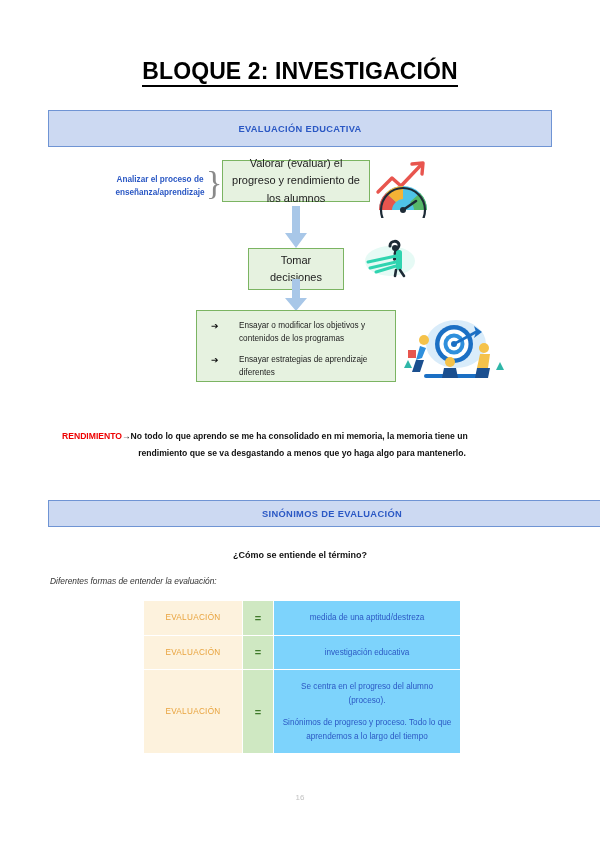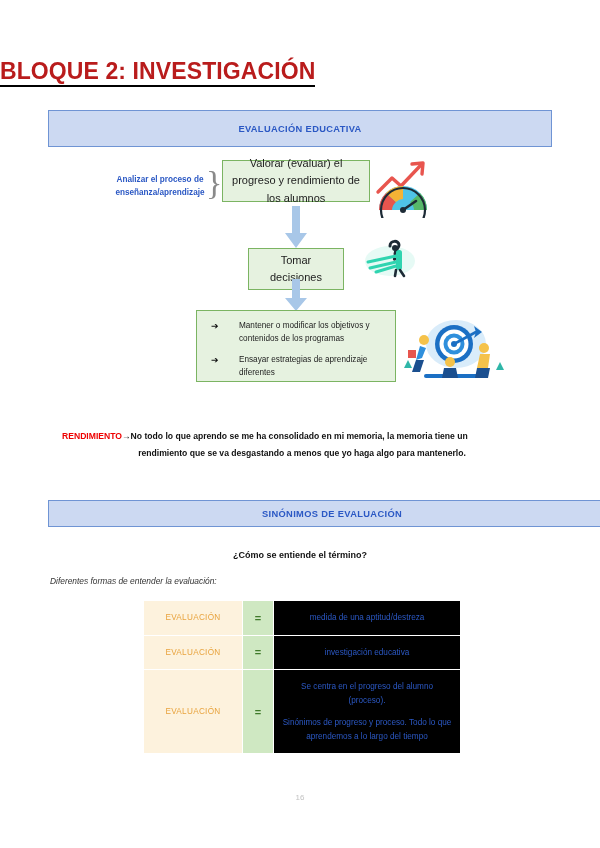--- a/index.html
+++ b/index.html
@@ -20,23 +20,24 @@
     inset: 0;
     background: #ffffff;
   }
 
   
   .doc-title {
     position: absolute;
     top: 58px;
     left: 0;
     width: 600px;
+    text-align: center;
     font-size: 23px;
     font-weight: bold;
-    color: #b91c1c;
+    color: #000000;
     letter-spacing: 0.1px;
   }
   .doc-title span {
     border-bottom: 2.2px solid #000;
     padding-bottom: 1px;
   }
 
   
   .banner {
     position: absolute;
@@ -200,21 +201,21 @@
     padding: 7px 2px;
   }
   .cell-eq {
     width: 28px;
     background: #cfe8c2;
     color: #3f7a2a;
     font-size: 11px;
     font-weight: bold;
   }
   .cell-desc {
-    background: #000000;
+    background: #7dd3fc;
     color: #2b58c4;
     font-size: 8.2px;
     line-height: 1.65;
     padding: 10px 8px;
   }
   .cell-desc .para { display: block; }
   .cell-desc .para + .para { margin-top: 9px; }
 
   
   .page-number {
@@ -255,21 +256,21 @@
     <span>Tomar decisiones</span>
   </div>
 
   <svg class="arrow-down" id="arrow-2" viewBox="0 0 26 34" width="26" height="34">
     <polygon points="9,0 17,0 17,19 24,19 13,32 2,19 9,19" fill="#a8c7e8"></polygon>
   </svg>
 
   <div id="box-acciones">
     <div class="bullet-row">
       <span class="bullet-arrow">➔</span>
-      <span class="bullet-text">Mantener o modificar los objetivos y contenidos de los programas</span>
+      <span class="bullet-text">Ensayar o modificar los objetivos y contenidos de los programas</span>
     </div>
     <div class="bullet-row">
       <span class="bullet-arrow">➔</span>
       <span class="bullet-text">Ensayar estrategias de aprendizaje diferentes</span>
     </div>
   </div>
 
   <svg class="illus" id="illus-gauge" viewBox="0 0 62 62">
     <path d="M6 36 L20 22 L29 30 L48 10" stroke="#e8554e" stroke-width="3.4" fill="none" stroke-linecap="round" stroke-linejoin="round"></path>
     <path d="M40 8 L51 7 L50 18" stroke="#e8554e" stroke-width="3.4" fill="none" stroke-linecap="round" stroke-linejoin="round"></path>

